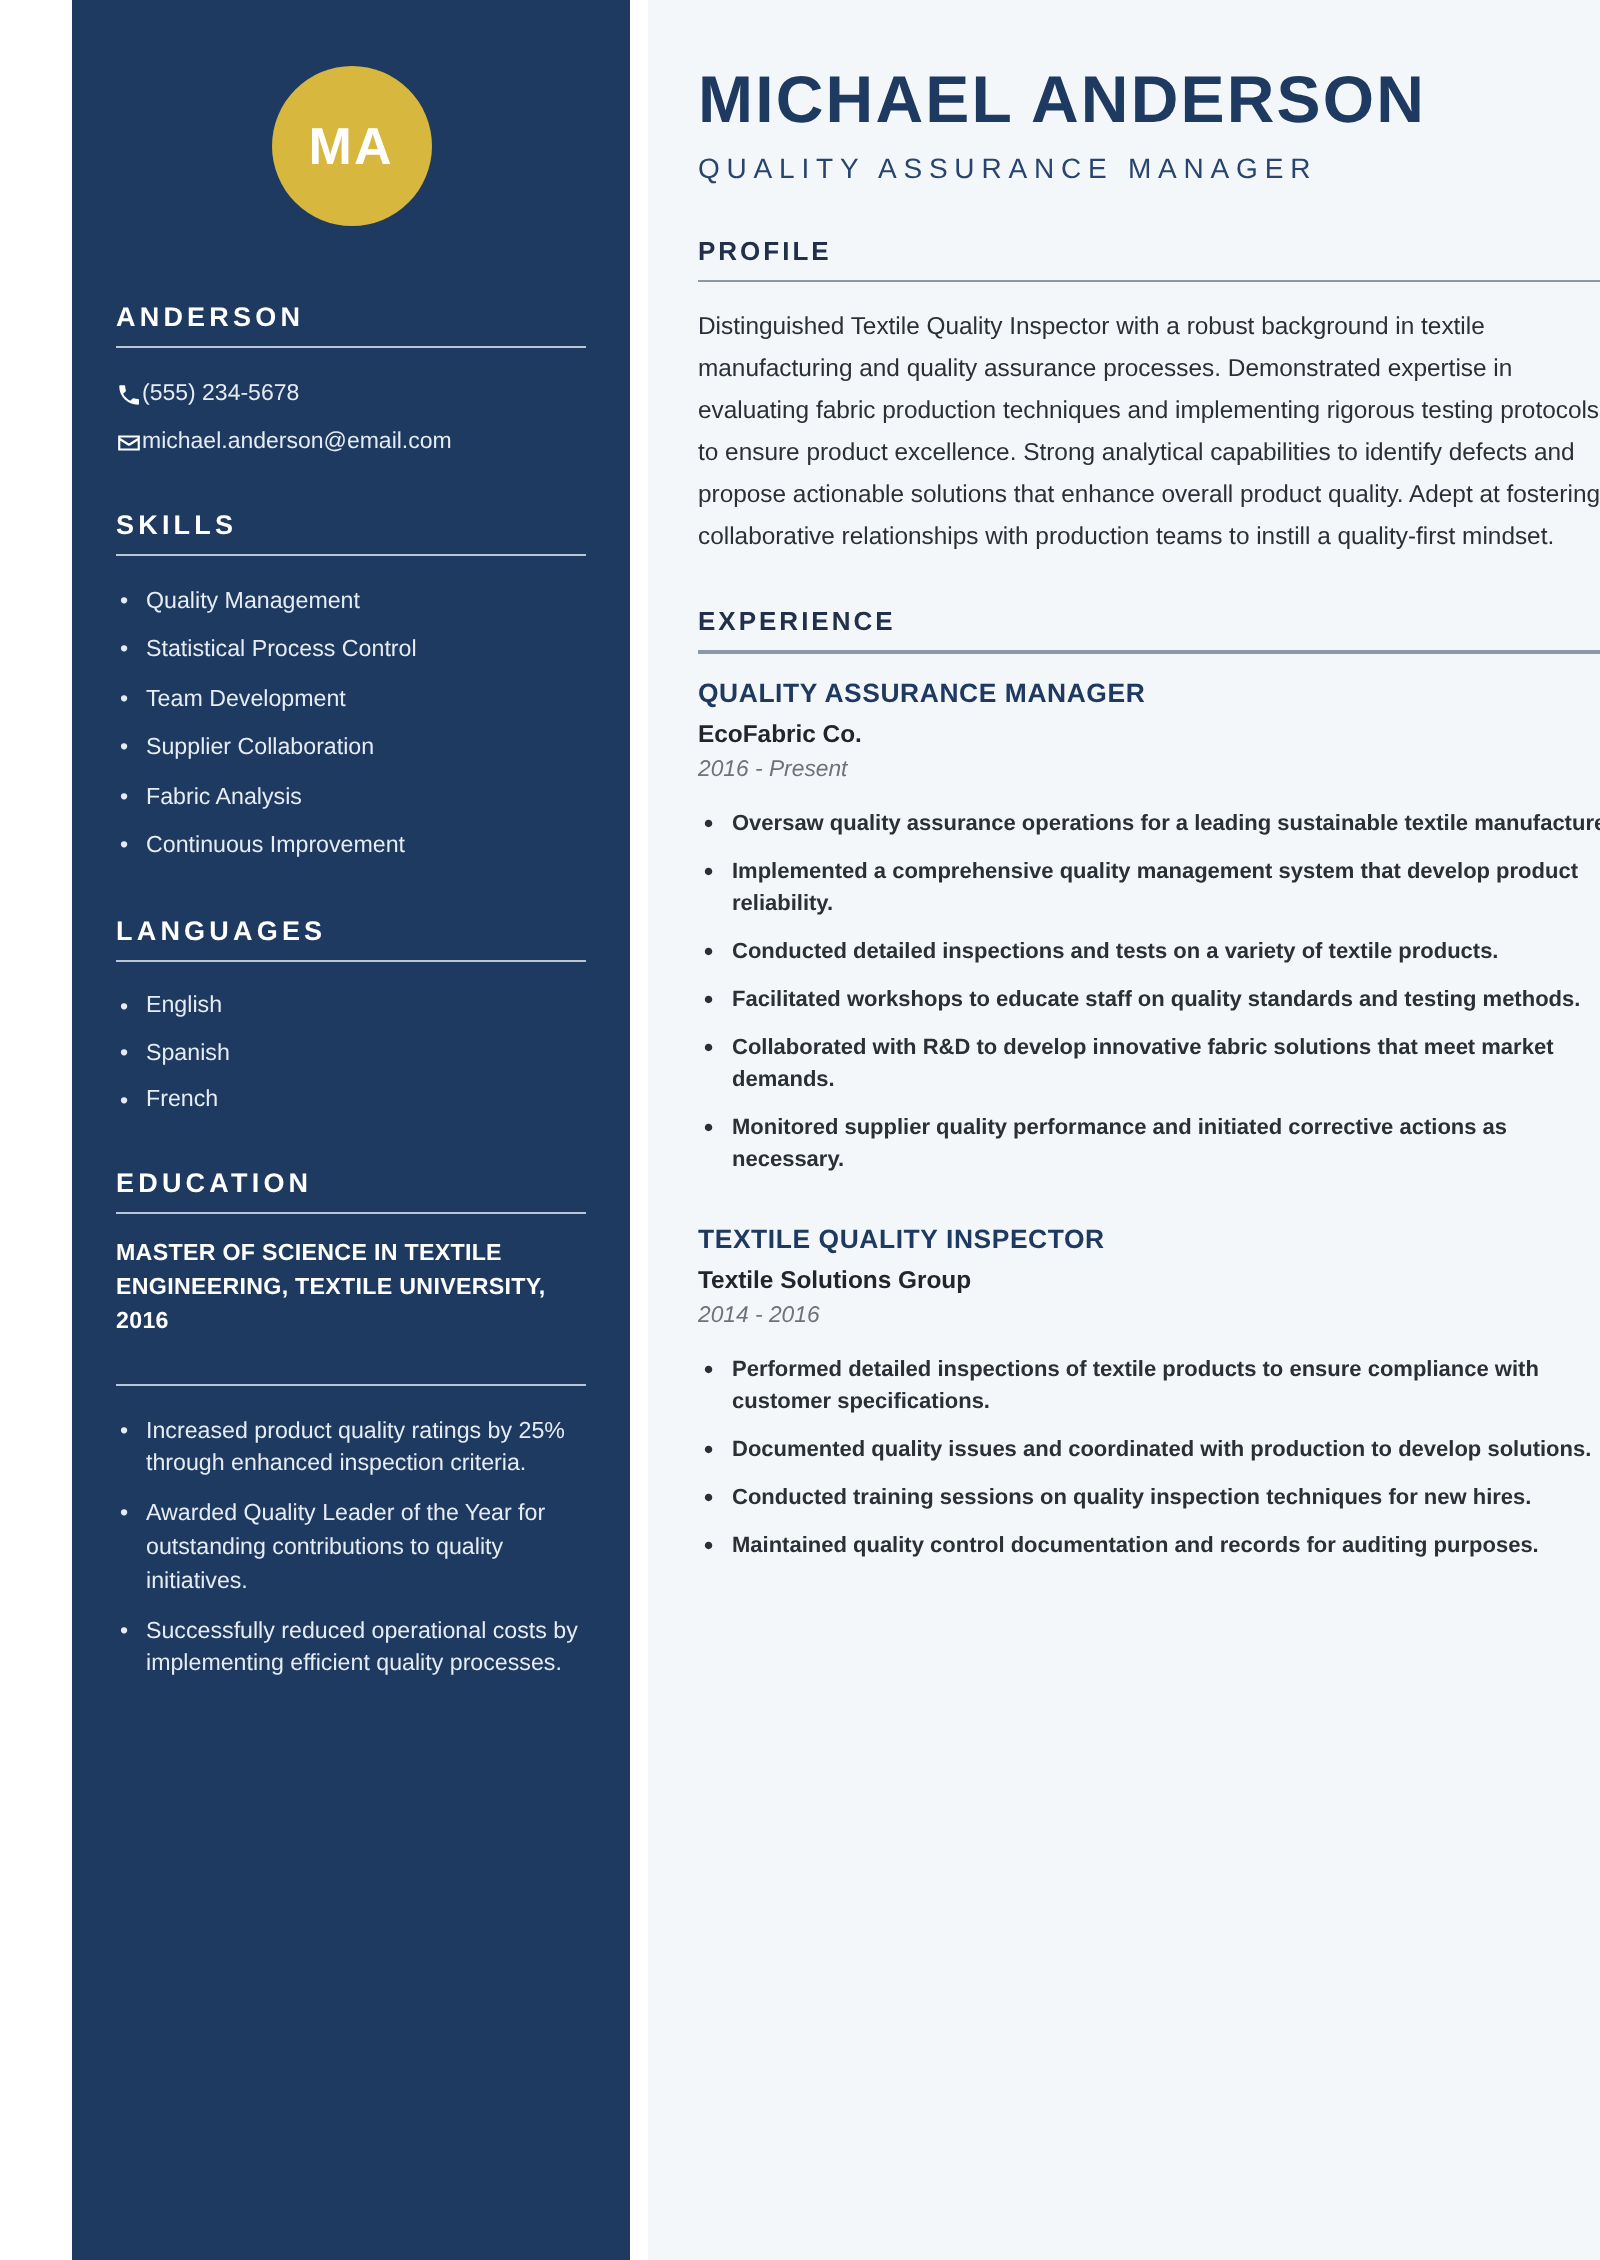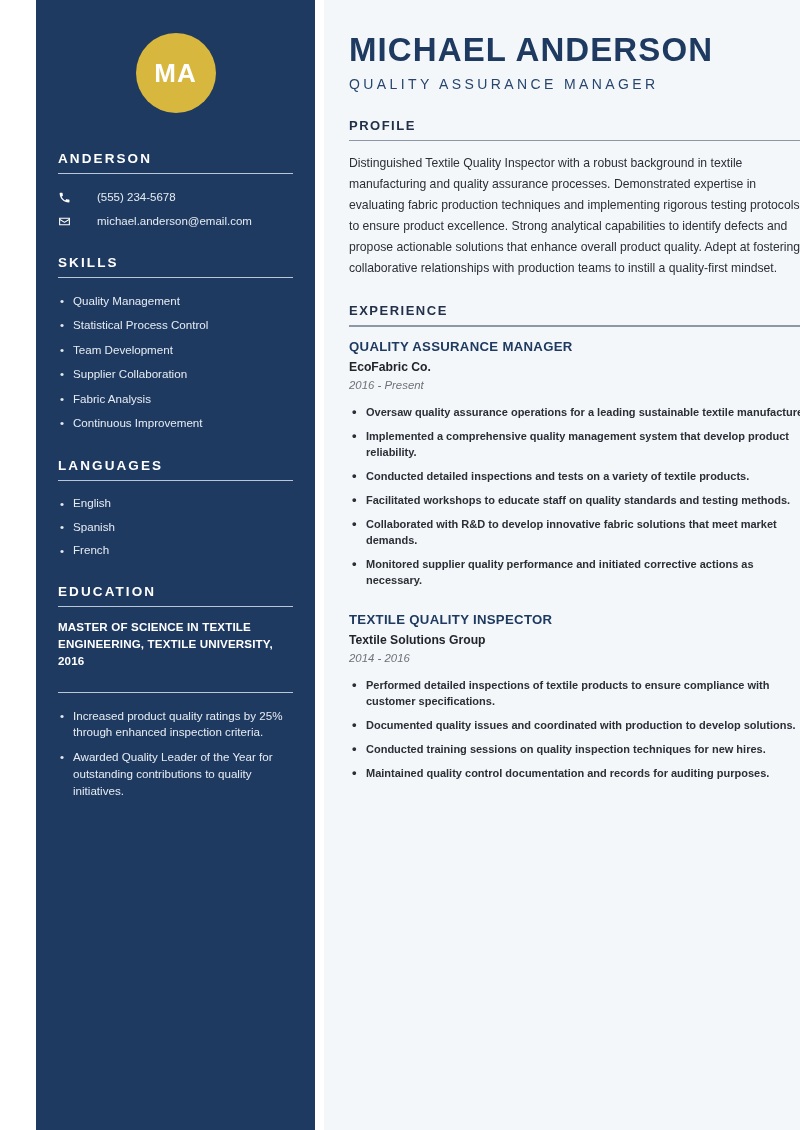--- a/index.html
+++ b/index.html
@@ -62,21 +62,21 @@
   .side-rule {
     height: 1px;
     background: #b9c6d8;
     margin-bottom: 11px;
   }
 
   
   .contact-row {
     display: flex;
     align-items: center;
-    gap: 26px;
+    gap: 0;
     font-size: 11.5px;
     color: #e6ecf3;
     padding: 5.5px 0;
   }
   .contact-row svg { flex: 0 0 13px; }
   .contact-row .ico {
     width: 13px;
     height: 13px;
     display: inline-flex;
     align-items: center;
@@ -272,20 +272,21 @@
       <div class="side-heading">EDUCATION</div>
       <div class="side-rule"></div>
       <div class="edu-entry">MASTER OF SCIENCE IN TEXTILE ENGINEERING, TEXTILE UNIVERSITY, 2016</div>
     </section>
 
     <section class="side-section">
       <div class="side-rule"></div>
       <ul class="side-list achievements">
         <li>Increased product quality ratings by 25% through enhanced inspection criteria.</li>
         <li>Awarded Quality Leader of the Year for outstanding contributions to quality initiatives.</li>
+        <li>Successfully reduced operational costs by implementing efficient quality processes.</li>
       </ul>
     </section>
 
   </aside>
 
   <div class="gap-strip"></div>
 
   <main class="main">
 
     <h1 class="name">MICHAEL ANDERSON</h1>

